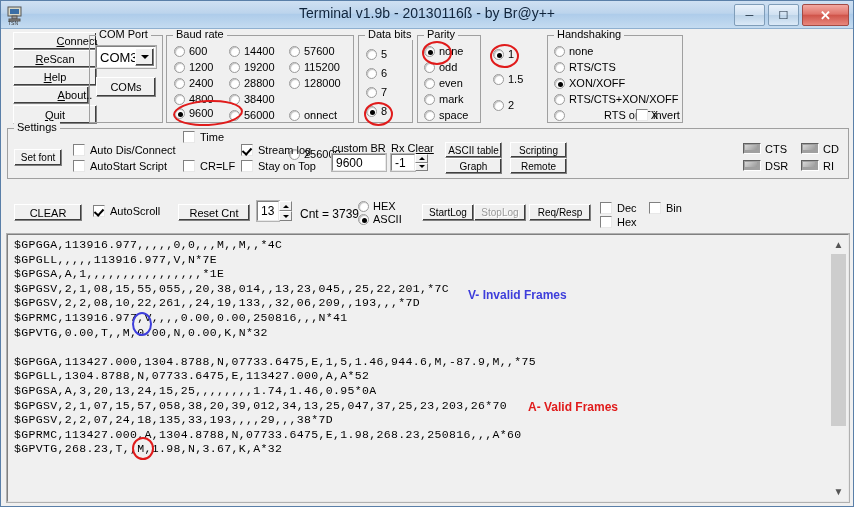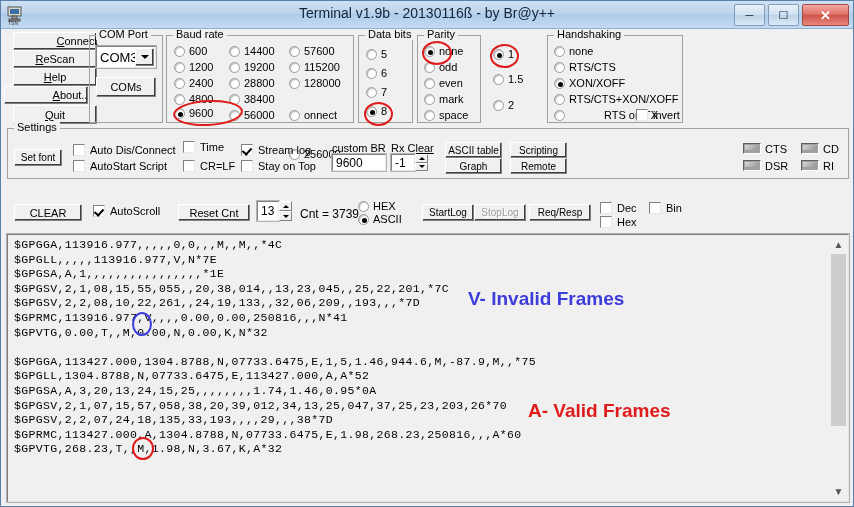--- a/index.html
+++ b/index.html
@@ -108,21 +108,21 @@
     font-family:"Liberation Mono","DejaVu Sans Mono",monospace;font-size:11.5px;
     line-height:14.6px;white-space:pre;color:#000;letter-spacing:0.35px;}
   .vscroll{position:absolute;right:1px;top:1px;width:17px;bottom:1px;background:#f0f0f0;}
   .vscroll .arrow{position:absolute;left:0;width:17px;height:17px;background:#f0f0f0;
     display:flex;align-items:center;justify-content:center;color:#555;font-size:10px;}
   .vscroll .arrow.up{top:0;}
   .vscroll .arrow.dn{bottom:0;}
   .vscroll .thumb{position:absolute;left:1px;width:15px;background:#cdcdcd;}
 
   
-  .anno{position:absolute;font-weight:bold;font-size:19px;font-family:"Liberation Sans",sans-serif;white-space:nowrap;}
+  .anno{position:absolute;font-weight:bold;font-size:12px;font-family:"Liberation Sans",sans-serif;white-space:nowrap;}
   .ell{position:absolute;border-radius:50%;pointer-events:none;}
 </style>
 </head>
 <body>
 
 <div id="app">
 
   <div class="titlebar">
     <div class="tb-icon">
       <svg width="20" height="20" viewBox="0 0 20 20">
@@ -149,21 +149,21 @@
 
   <div class="btn" style="left:12px;top:31px;width:84px;height:18px;padding-left:44px;">
     <span><u>C</u><span>onnect</span></span>
   </div>
   <div class="btn" style="left:12px;top:49px;width:84px;height:18px;">
     <span><u>R</u><span>eScan</span></span>
   </div>
   <div class="btn" style="left:12px;top:67px;width:84px;height:18px;">
     <span><u>H</u><span>elp</span></span>
   </div>
-  <div class="btn" style="left:3px;top:85px;width:84px;height:18px;padding-left:48px;">
+  <div class="btn" style="left:12px;top:85px;width:76px;height:18px;padding-left:48px;">
     <span><u>A</u><span>bout..</span></span>
   </div>
   <div class="btn" style="left:12px;top:104px;width:84px;height:19px;">
     <span><u>Q</u><span>uit</span></span>
   </div>
 
   <div class="grp" style="left:88px;top:34px;width:74px;height:88px;">
     <div class="cap">COM Port</div>
   </div>
   <div class="combo" style="left:95px;top:45px;width:60px;height:22px;">
@@ -333,21 +333,21 @@
     <span>Set font</span>
   </div>
   <div class="chk" style="left:72px;top:143px;">
       <span class="box"></span>
       <span>Auto Dis/Connect</span>
     </div>
   <div class="chk" style="left:72px;top:159px;">
       <span class="box"></span>
       <span>AutoStart Script</span>
     </div>
-  <div class="chk" style="left:182px;top:140px;">
+  <div class="chk" style="left:182px;top:130px;">
       <span class="box"></span>
       <span>Time</span>
     </div>
   <div class="chk" style="left:182px;top:159px;">
       <span class="box"></span>
       <span>CR=LF</span>
     </div>
   <div class="chk on" style="left:240px;top:143px;">
       <span class="box"></span>
       <span>Stream log</span>

